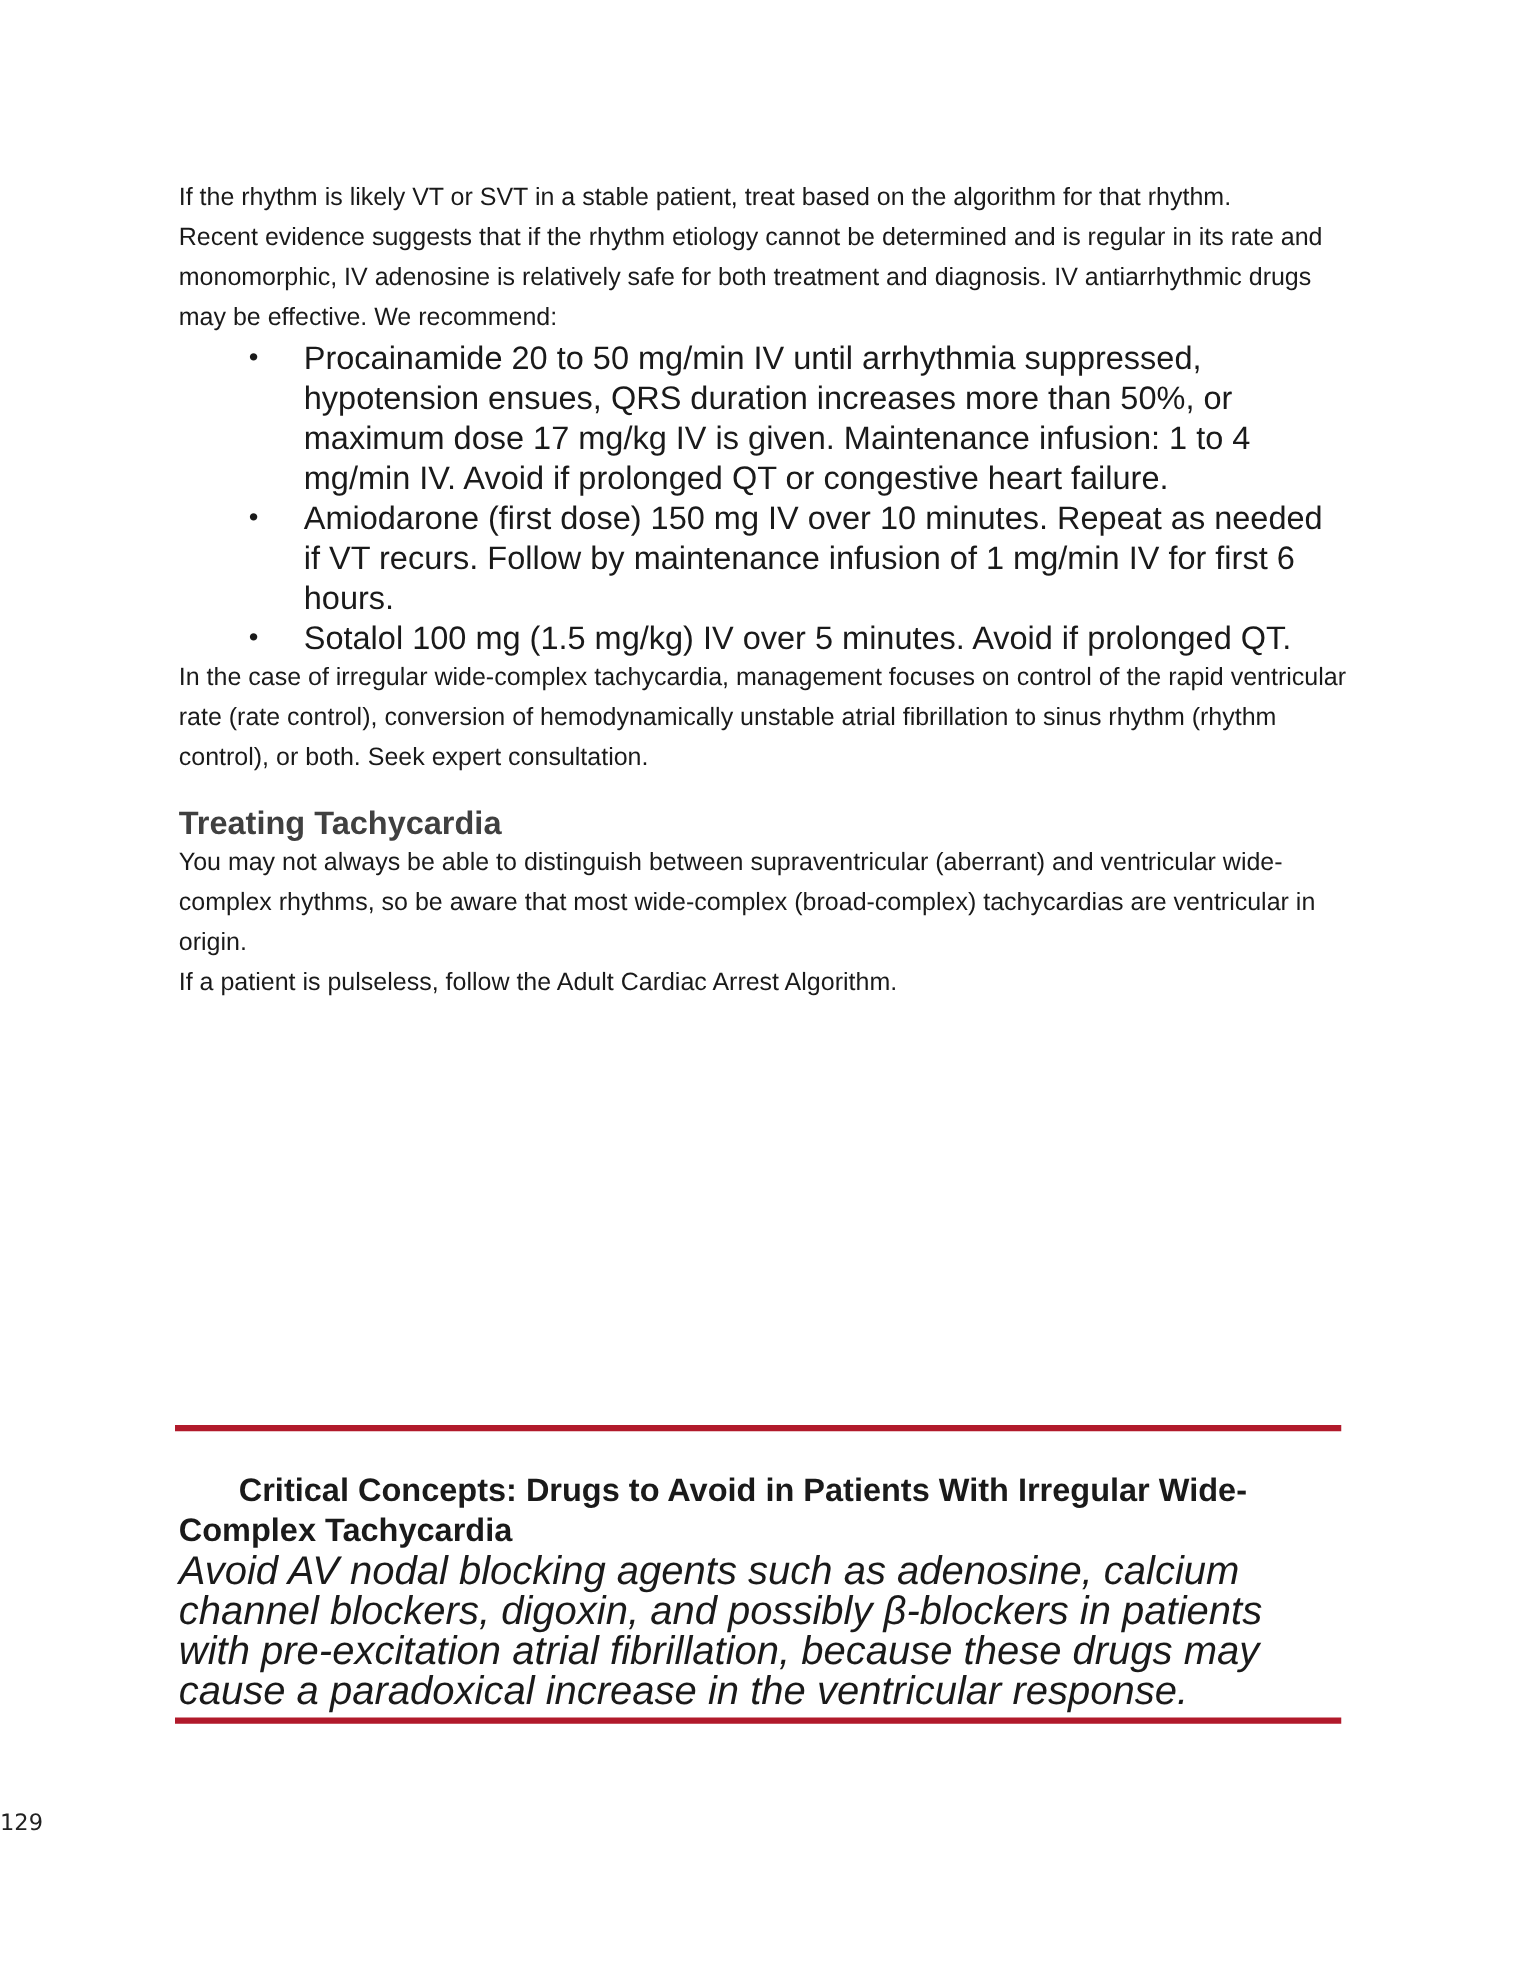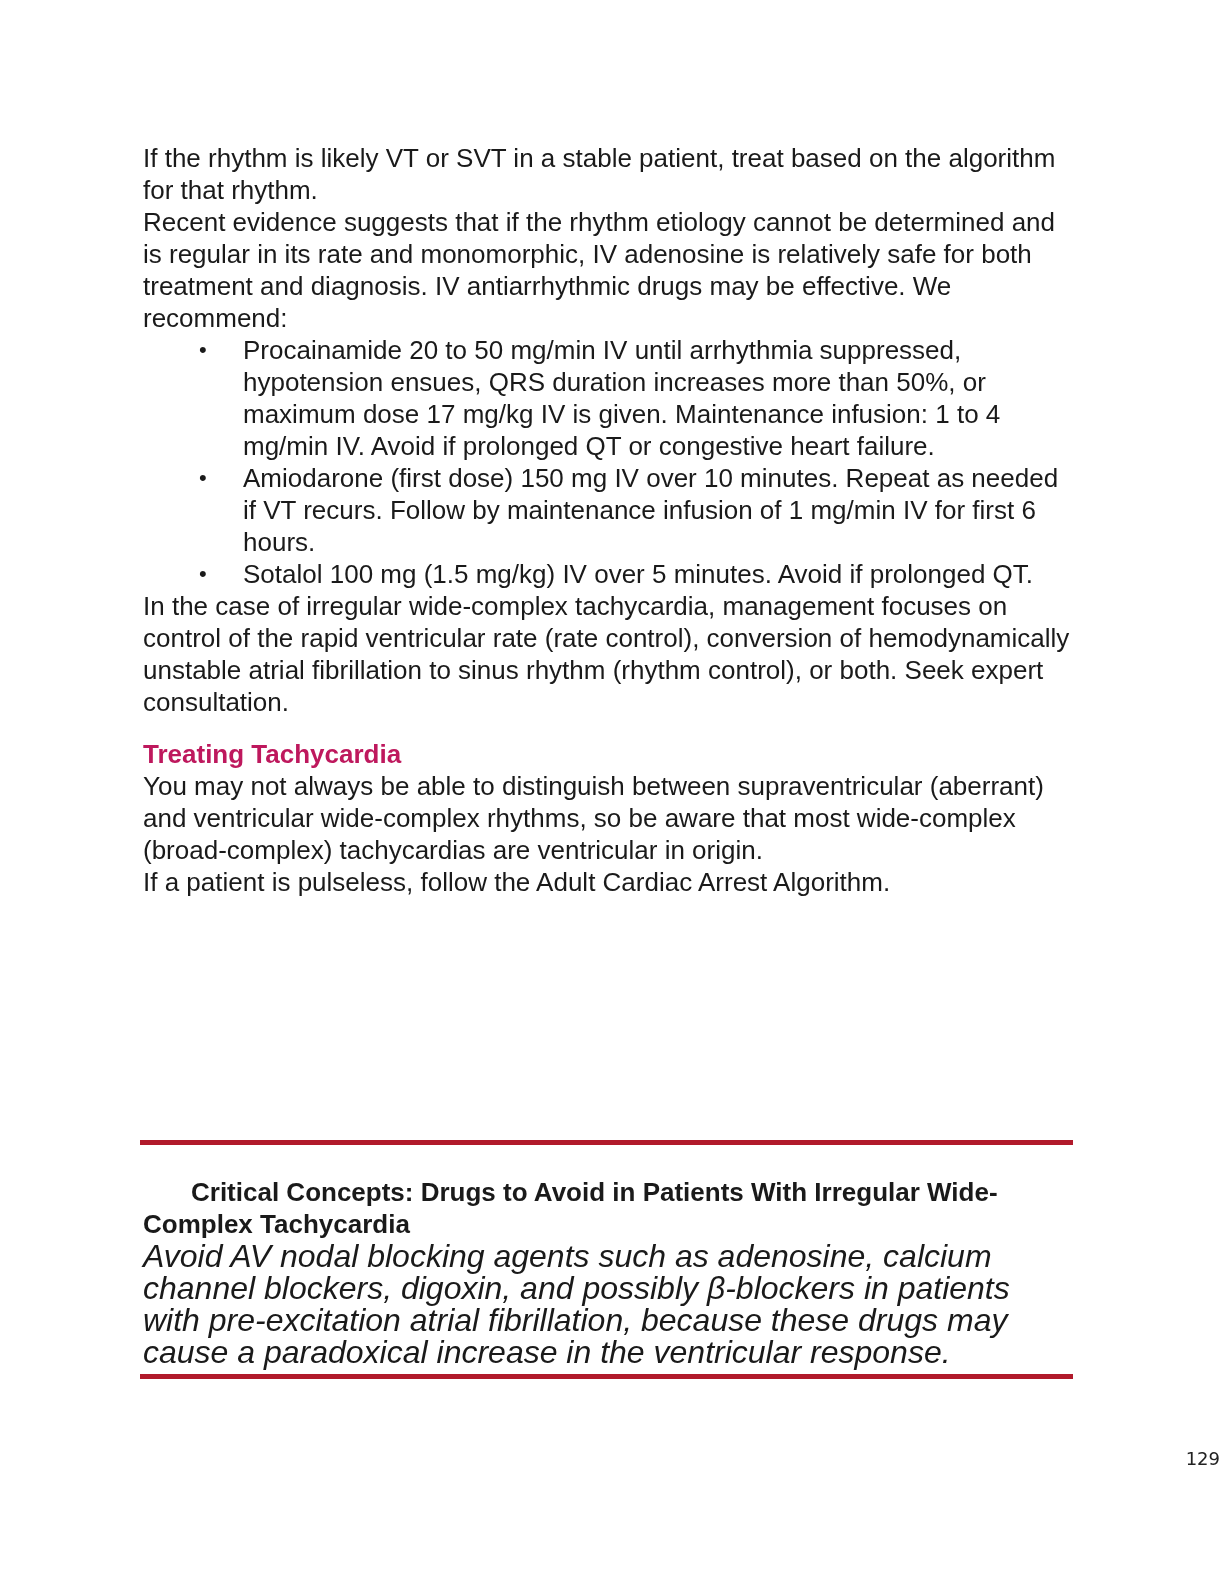--- a/index.html
+++ b/index.html
@@ -1,29 +1,29 @@
 <!DOCTYPE html>
 <html><head>
 <meta charset="utf-8">
 <style>
   html, body { margin: 0; padding: 0; background: #ffffff; }
   body { width: 1220px; height: 1579px; position: relative; overflow: hidden;
          font-family: "Liberation Sans", sans-serif; color: #1a1a1a; }
   .page { position: absolute; left: 143px; top: 142px; width: 935px; }
-  p { margin: 0; font-size: 26px; line-height: 32px; }
+  p { margin: 0; font-size: 20px; line-height: 32px; }
   .gap { }
   ul.bullets { list-style: none; margin: 0; padding: 0 0 0 100px; }
   ul.bullets li { position: relative; font-size: 26px; line-height: 32px; padding-right: 10px; }
   ul.bullets li .dot { position: absolute; left: -44px; top: 0; font-size: 22px; }
-  h2 { margin: 20px 0 0 0; font-size: 26px; line-height: 32px; font-weight: bold; color: #be185d; }
+  h2 { margin: 20px 0 0 0; font-size: 26px; line-height: 32px; font-weight: bold; color: #404040; }
   .rule { position: absolute; left: 140px; width: 933px; height: 5px; background: #b11a2b; }
   .callout { position: absolute; left: 143px; top: 1176px; width: 930px; }
   .callout .title { font-size: 26px; line-height: 32px; font-weight: bold; text-indent: 48px; margin: 0; }
   .callout .body { font-size: 32px; line-height: 32px; font-style: italic; margin: 0; }
-  .page-number { position: absolute; left: 0; width: 1220px; top: 1448px; text-align: right;
+  .page-number { position: absolute; left: 0; width: 1220px; top: 1448px; text-align: left;
                  font-size: 18px; font-family: "DejaVu Sans", sans-serif; color: #222; }
 </style>
 </head>
 <body>
 
 <div class="page">
   <p>If the rhythm is likely VT or SVT in a stable patient, treat based on the algorithm for that rhythm.</p>
   <p class="gap">Recent evidence suggests that if the rhythm etiology cannot be determined and is regular in its rate and monomorphic, IV adenosine is relatively safe for both treatment and diagnosis. IV antiarrhythmic drugs may be effective. We recommend:</p>
   <ul class="bullets">
     <li><span class="dot">•</span><span>Procainamide 20 to 50 mg/min IV until arrhythmia suppressed, hypotension ensues, QRS duration increases more than 50%, or maximum dose 17 mg/kg IV is given. Maintenance infusion: 1 to 4 mg/min IV. Avoid if prolonged QT or congestive heart failure.</span></li>

